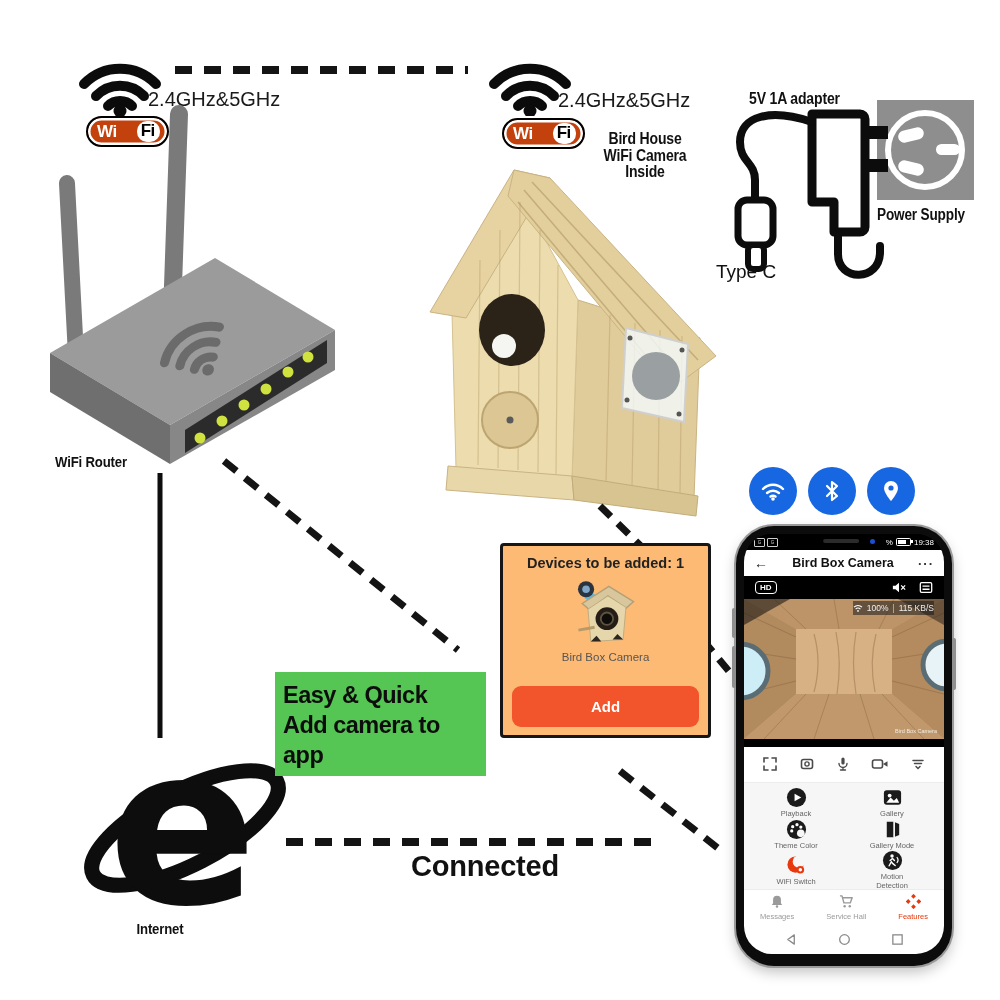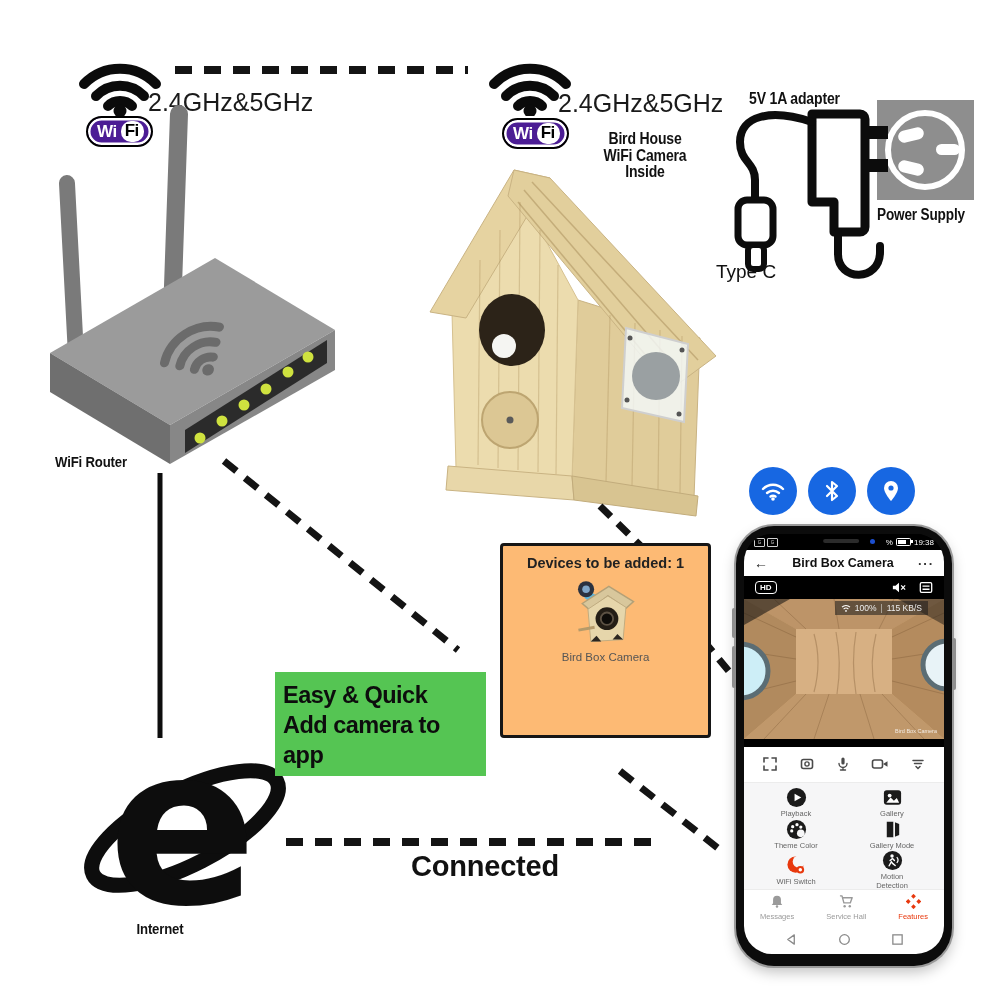--- a/index.html
+++ b/index.html
@@ -3,26 +3,26 @@
 <meta charset="utf-8">
 <style>
   html,body{margin:0;padding:0;background:#fff;}
   #canvas{position:relative;width:1000px;height:1000px;background:#fff;overflow:hidden;
           font-family:"Liberation Sans","DejaVu Sans",sans-serif;color:#111;}
   .abs{position:absolute;}
   .hdr{font-weight:bold;letter-spacing:-0.2px;}
   .cond{transform:scaleX(0.85);transform-origin:left center;}
   .condc{transform:scaleX(0.85);transform-origin:center center;}
   
-  .wifi-badge{display:flex;align-items:center;gap:4px;background:#4c1d95;border:2px solid #000;
+  .wifi-badge{display:flex;align-items:center;gap:20px;background:#c2410c;border:2px solid #000;
               box-shadow:inset 0 0 0 2.5px #fff;border-radius:16px;padding:3px 7px 3px 9px;}
   .wifi-badge .wi{color:#fff;font-weight:bold;font-size:17px;letter-spacing:-0.5px;}
   .wifi-badge .fi{background:#fff;color:#000;font-weight:bold;font-size:17px;border-radius:10px;
                   padding:0 5px 1px 4px;letter-spacing:-0.5px;}
-  .freq{font-size:25px;color:#1a1a1a;}
+  .freq{font-size:20px;color:#1a1a1a;}
   
   .callout{background:#55c553;padding:8px 6px 6px 8px;margin-top:18px;}
   .callout div{font-size:23.5px;font-weight:bold;line-height:30px;color:#0d0d0d;letter-spacing:-0.5px;}
   
   .popup{background:#fdba74;border:3px solid #161616;border-radius:4px;z-index:3;}
   .popup-title{font-size:14.5px;font-weight:bold;text-align:center;margin-top:9px;color:#222;}
   .popup-name{font-size:11.5px;color:#555;text-align:center;}
   .add-btn{position:absolute;left:9px;right:9px;bottom:8px;height:41px;background:#f2542c;
            border-radius:9px;display:flex;align-items:center;justify-content:center;cursor:pointer;}
   .add-btn span{color:#fff;font-weight:bold;font-size:15px;}
@@ -49,22 +49,22 @@
   .batt b{position:absolute;right:-3px;top:1.5px;width:1.5px;height:3px;background:#fff;}
   .titlebar{height:27px;background:#fff;display:flex;align-items:center;padding:0 10px;}
   .titlebar .back{font-size:14px;color:#222;}
   .titlebar .ttl{flex:1;text-align:center;font-weight:bold;font-size:12.5px;color:#111;}
   .titlebar .menu{font-size:13px;font-weight:bold;color:#333;letter-spacing:1px;}
   .vstrip{height:24px;background:#000;display:flex;align-items:center;padding:0 11px;}
   .hdbadge{border:1.2px solid #fff;color:#fff;font-size:8px;font-weight:bold;border-radius:4px;
            padding:1px 4px;}
   .vstrip .ricons{margin-left:auto;display:flex;gap:13px;align-items:center;}
   .video{height:140px;position:relative;background:#1d1d1d;}
-  .streambar{position:absolute;top:2px;right:16px;height:14px;background:rgba(25,25,25,.55);
-             display:flex;align-items:center;gap:4px;padding:0 6px;color:#eee;font-size:8.5px;}
+  .streambar{position:absolute;top:2px;right:10px;height:14px;background:rgba(25,25,25,.55);
+             display:flex;align-items:center;gap:4px;padding:0 0;color:#eee;font-size:8.5px;}
   .watermark{position:absolute;right:7px;bottom:5px;font-size:5.5px;color:rgba(255,255,255,.8);}
   .gap8{height:8px;background:#000;}
   .iconrow{height:37px;background:#fff;display:flex;align-items:center;justify-content:space-around;
            padding:0 8px;border-bottom:1px solid #ececec;}
   .features{height:100px;background:#f6f6f7;display:grid;grid-template-columns:repeat(2,1fr);
             grid-template-rows:1fr 1fr;padding:4px 4px 2px;}
   .feat{display:flex;flex-direction:column;align-items:center;justify-content:center;gap:2px;cursor:pointer;}
   .flabel{font-size:7.5px;color:#666;text-align:center;line-height:1.15;width:46px;}
   .tabsrow{height:36px;background:#fff;border-top:1px solid #ececec;display:flex;
            align-items:center;justify-content:space-around;}
@@ -237,20 +237,23 @@
       <circle cx="24" cy="15" r="4" fill="#7fa6c9"></circle>
       <polygon points="20,30 48,12 74,28 66,35 47,22 28,37" fill="#d8c79c" stroke="#b3a077" stroke-width="1.5"></polygon>
       <polygon points="26,36 47,22 66,34 63,68 29,70" fill="#e6d6ab" stroke="#bfab80" stroke-width="1"></polygon>
       <circle cx="46" cy="46" r="12" fill="#241e16"></circle>
       <circle cx="46" cy="46" r="6.5" fill="#0e0c09" stroke="#5c5143" stroke-width="2"></circle>
       <polygon points="29,70 35,64 40,70" fill="#2b2620"></polygon>
       <polygon points="63,68 57,62 52,68" fill="#2b2620"></polygon>
       <line x1="16" y1="58" x2="33" y2="55" stroke="#b59a6a" stroke-width="3"></line>
     </svg>
     <div class="popup-name">Bird Box Camera</div>
+    <div class="add-btn">
+      <span>Add</span>
+    </div>
   </div>
 
   <div class="abs qicon" style="left:749px;top:467px;z-index:2">
     <svg width="26" height="22" viewBox="0 0 26 22">
         <g fill="none" stroke="#fff" stroke-width="2.4" stroke-linecap="round">
       <path d="M3,9 a14,14 0 0 1 20,0"></path>
           <path d="M7,13 a9,9 0 0 1 12,0"></path>
           <path d="M10.5,16.5 a4.5,4.5 0 0 1 5,0"></path>
         </g>
       <circle cx="13" cy="19" r="1.8" fill="#fff"></circle>

